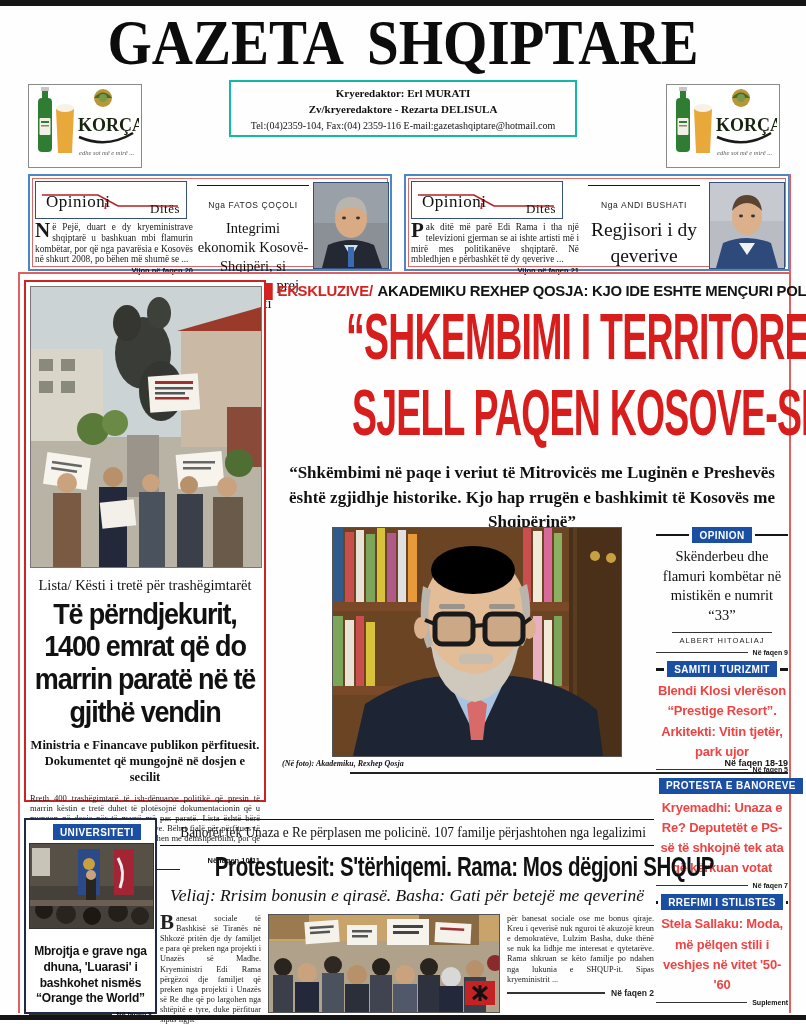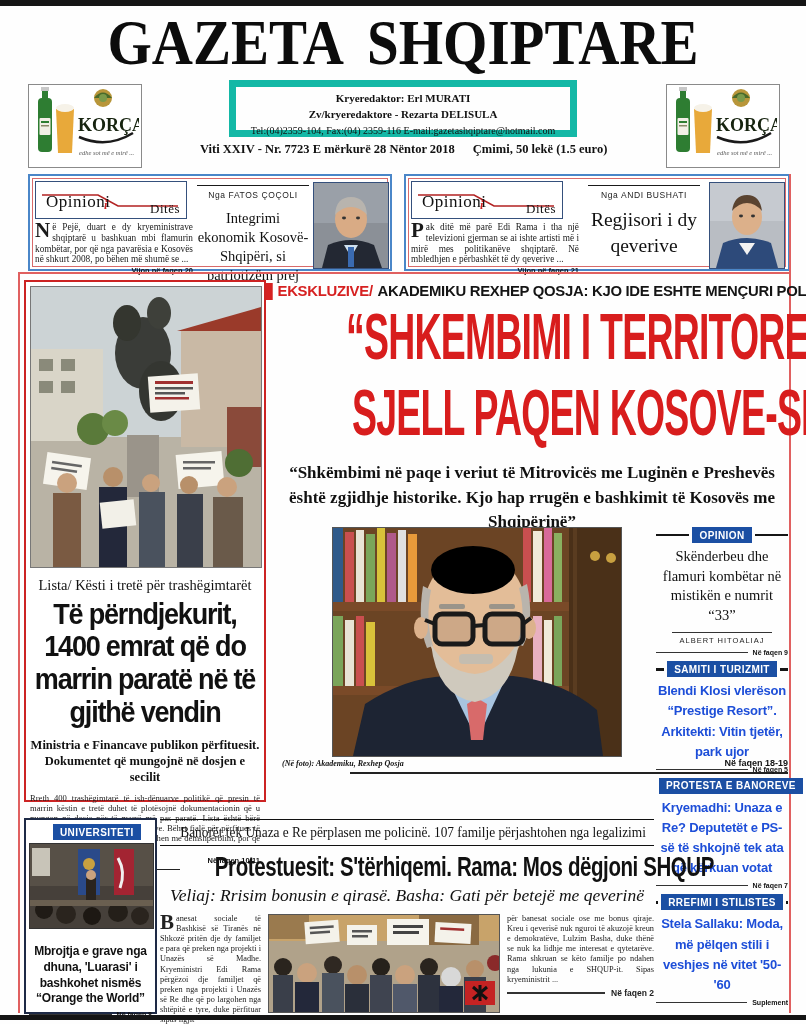--- a/index.html
+++ b/index.html
@@ -10,41 +10,41 @@
   .top-bar{left:0;top:0;width:806px;height:6px;background:#151515;}
   .bottom-bar{left:0;top:1015px;width:806px;height:5px;background:#151515;}
   
   .masthead{left:0;top:6px;width:806px;text-align:center;font-weight:bold;font-size:57px;
             letter-spacing:0px;word-spacing:12px;transform:scaleY(1.12);transform-origin:top;
             font-family:"Liberation Serif",serif;color:#0c0c0c;white-space:nowrap;}
   
   .ad{top:84px;width:112px;height:82px;border:1px solid #8a8a8a;background:#fff;overflow:hidden;}
   .ad.left{left:28px;} .ad.right{left:666px;}
   
-  .editor-box{left:229px;top:80px;width:348px;height:57px;border:7px solid #14b8a6;text-align:center;
+  .editor-box{left:229px;top:80px;width:348px;height:57px;border:2px solid #14b8a6;text-align:center;
               padding-top:4px;box-sizing:border-box;}
   .editor-box .l1{font-size:11px;font-weight:bold;line-height:1.45;}
   .editor-box .l3{font-size:10px;line-height:1.6;}
   .date-line{left:200px;top:142px;width:406px;text-align:center;font-weight:bold;font-size:12.5px;white-space:nowrap;}
   .date-line .gap{display:inline-block;width:18px;}
   
   .op-box{top:174px;height:97px;border:2px solid #4a86c8;box-shadow:inset 0 0 0 2px #fff,inset 0 0 0 3px #d86a6a;
           background:#fff;display:flex;box-sizing:border-box;padding:5px 3px 3px 5px;}
   .op-box.opl{left:28px;width:364px;} .op-box.opr{left:404px;width:386px;}
   .op-col1{width:158px;flex:none;}
   .op-logo{width:150px;height:36px;border:1.5px solid #35507c;position:relative;background:#fff;}
   .op-logo .t{position:absolute;left:10px;top:10px;font-size:17px;letter-spacing:0.5px;}
   .op-logo .i{position:absolute;left:68px;top:16px;font-size:12px;font-style:italic;color:#c22;font-weight:bold;}
   .op-logo .d{position:absolute;right:6px;bottom:1px;font-size:13px;letter-spacing:0.5px;}
   .op-logo svg{position:absolute;left:0;top:0;}
   .op-body{font-size:9.3px;line-height:1.16;text-align:justify;margin-top:3px;color:#1a1a1a;}
   .dropcap{float:left;font-size:21px;line-height:0.8;font-weight:bold;padding-right:2px;}
   .op-more{text-align:right;font-size:7.5px;font-weight:bold;font-family:"Liberation Sans",sans-serif;margin-top:1px;}
   .op-col2{flex:1;text-align:center;padding:0 4px;}
-  .op-byline{width:112px;margin:4px auto 0;border-top:1.5px solid #1a1a1a;padding-top:4px;
+  .op-byline{width:112px;margin:4px auto 0;border-top:1.5px solid #1a1a1a;padding-top:14px;
              font-family:"Liberation Sans",sans-serif;font-size:8.5px;letter-spacing:0.6px;color:#222;white-space:nowrap;}
   .op-title{margin-top:9px;font-size:14.5px;line-height:1.3;}
   .opr .op-title{font-size:19.5px;line-height:1.35;margin-top:7px;}
   .op-photo{width:74px;height:85px;flex:none;border:1.5px solid #35507c;margin-top:1px;overflow:hidden;}
   
   .red-h{left:18px;top:272px;width:772px;height:2px;background:#e06060;}
   .red-vl{left:18px;top:272px;width:2px;height:741px;background:#e06060;}
   .red-vr{left:789px;top:174px;width:2px;height:839px;background:#e06060;}
   
   .left-story{left:24px;top:280px;width:242px;height:522px;border:2px solid #cc2323;background:#fff;
@@ -74,21 +74,21 @@
   .cap-ref{font-size:9px;font-weight:bold;font-family:"Liberation Sans",sans-serif;}
   .cap-line{left:350px;top:772px;width:438px;height:1.5px;background:#222;}
   
   .sidebar{left:656px;top:522px;width:132px;}
   .sb-head{display:flex;align-items:center;gap:3px;margin:5px 0 4px;}
   .sb-head .line{flex:1;height:2.5px;background:#151515;}
   .sb-head .bar{background:#1b4fa3;color:#fff;font-family:"Liberation Sans",sans-serif;font-weight:bold;
                 font-size:10px;padding:2.5px 7px;letter-spacing:0.4px;white-space:nowrap;}
   .sb-title-serif{font-size:14.5px;text-align:center;line-height:1.35;}
   .sb-title-bold{font-family:"Liberation Sans",sans-serif;font-weight:bold;font-size:13px;letter-spacing:-0.2px;
-                 text-align:center;line-height:1.55;color:#1d4ed8;}
+                 text-align:center;line-height:1.55;color:#ef4444;}
   .sb-byline{width:100px;margin:7px auto 0;border-top:1px solid #333;padding-top:3px;text-align:center;
              font-family:"Liberation Sans",sans-serif;font-size:7.5px;letter-spacing:1px;color:#222;}
   .sb-ref{display:flex;align-items:center;gap:5px;margin:4px 0 2px;}
   .sb-ref .rl{flex:1;height:1.2px;background:#333;}
   .sb-ref .rt{font-size:7px;font-weight:bold;font-family:"Liberation Sans",sans-serif;}
   
   .uni{left:24px;top:818px;width:133px;height:196px;border:2px solid #1e2a46;box-sizing:border-box;
        background:#fff;padding:2px 3px;}
   .uni .sb-head{margin:2px 0 3px;gap:24px;}
   .uni-photo{width:123px;height:84px;border:1px solid #333;overflow:hidden;}
@@ -156,23 +156,20 @@
       <text x="49" y="46" font-family="Liberation Serif, serif" font-weight="bold" font-size="18" fill="#16230f">KORÇA</text>
       <path d="M50,52 Q78,64 104,48" stroke="#1a1a1a" stroke-width="2.5" fill="none"></path>
       <text x="50" y="70" font-family="Liberation Serif, serif" font-style="italic" font-size="6.5" fill="#5a5a5a">edhe sot më e mirë ...</text>
     </svg>
   </div>
 
   <div class="abs editor-box">
     <div class="l1">Kryeredaktor: Erl MURATI</div>
     <div class="l1">Zv/kryeredaktore - Rezarta DELISULA</div>
     <div class="l3">Tel:(04)2359-104, Fax:(04) 2359-116  E-mail:gazetashqiptare@hotmail.com</div>
-  </div>
-  <div class="abs date-line">
-    <span>Viti XXIV - Nr. 7723  E mërkurë 28 Nëntor 2018</span><span class="gap"></span><span>Çmimi, 50 lekë (1.5 euro)</span>
   </div>
 
   <div class="abs op-box opl">
     <div class="op-col1">
       <div class="op-logo">
         <svg width="148" height="34" viewBox="0 0 148 34">
             <polyline points="6,13 62,13 82,24 142,24" fill="none" stroke="#b22222" stroke-width="1.6"></polyline>
           </svg>
         <span class="t">Opinioni</span>
         <span class="i">i</span>

